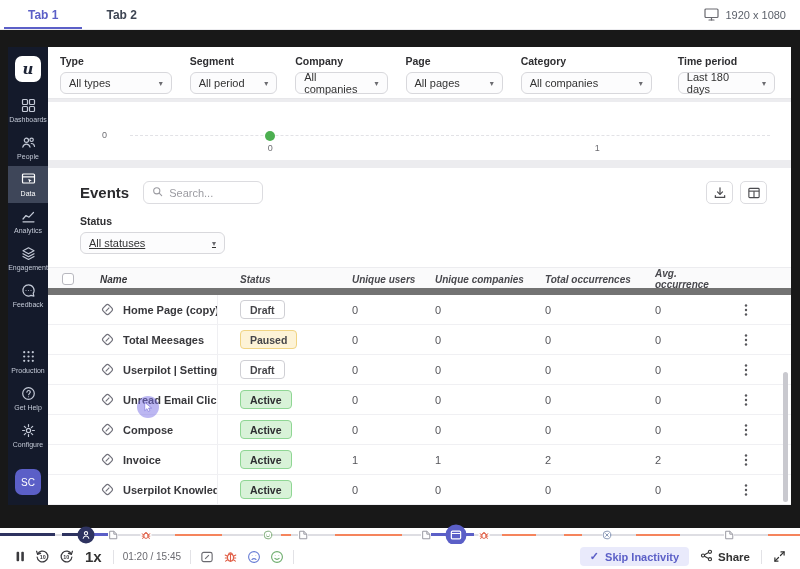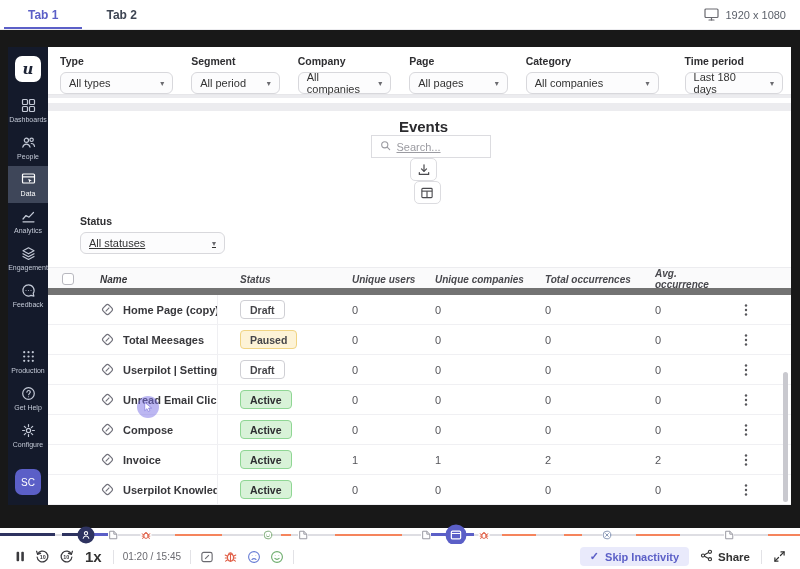--- a/index.html
+++ b/index.html
@@ -36,43 +36,43 @@
     stroke-width:1.2; stroke-linecap:round; stroke-linejoin:round; }
   .sidebar-spacer { flex:1; }
   .avatar { width:26px; height:26px; border-radius:7px; background:#5b5fc7; color:#fff;
     font-size:10px; font-weight:400; display:flex; align-items:center; justify-content:center; margin:15px 0 10px; }
 
   
   .app-main { position:absolute; left:40px; top:0; width:743px; height:458px; background:#ececef;
     display:flex; flex-direction:column; }
 
   .filter-bar { height:56px; background:#fff; border-bottom:1px solid #e7e7ea;
-    display:flex; gap:18px; padding:8px 8px 0 12px; }
+    display:flex; gap:18px; padding:8px 16px 0 12px; }
   .filter { display:flex; flex-direction:column; gap:5px; }
   .filter-label { font-size:10.5px; font-weight:700; color:#2e2e31; }
   .filter-select { height:22px; border:1px solid #d8d8dc; border-radius:6px; background:#fcfcfd;
     display:flex; align-items:center; justify-content:space-between; padding:0 8px;
     font-size:11px; color:#333; cursor:pointer; }
   .caret { font-size:8px; color:#6b6b70; margin-left:8px; }
 
   .chart-card { height:63px; background:#fff; margin-top:3px; position:relative; }
   .chart-ylabel { position:absolute; left:54px; top:28px; font-size:9px; color:#6d6d72; }
   .chart-track { position:absolute; left:82px; right:21px; top:33px; height:1px;
     border-top:1px dashed #e2e2e6; }
   .chart-dot { position:absolute; left:21.9%; top:-5px; width:10px; height:10px; border-radius:50%;
     background:#4caf50; transform:translateX(-50%); }
   .chart-tick { position:absolute; top:7px; font-size:9px; color:#6d6d72; transform:translateX(-50%); }
   .chart-tick.t0 { left:21.9%; }
   .chart-tick.t1 { left:73%; }
 
   .events-card { flex:1; background:#fff; margin-top:8px; position:relative; display:flex; flex-direction:column; }
-  .events-header { display:flex; align-items:center; padding:7px 24px 0 32px;flex-direction:column; }
+  .events-header { display:flex; align-items:center; padding:13px 24px 0 32px; }
   .events-title { font-size:15px; font-weight:700; color:#2b2b2e; }
-  .search-box { margin-left:14px; width:120px; height:23px; border:1px solid #dcdce0; border-radius:0;
-    display:flex; align-items:center; gap:6px; padding:0 8px; color:#9b9ba1; font-size:11px; background:#fff;text-decoration:underline; }
+  .search-box { margin-left:14px; width:120px; height:23px; border:1px solid #dcdce0; border-radius:6px;
+    display:flex; align-items:center; gap:6px; padding:0 8px; color:#9b9ba1; font-size:11px; background:#fff; }
   .search-box svg { flex:none; }
   .hspacer { flex:1; }
   .icon-btn { width:27px; height:23px; border:1px solid #dcdce0; border-radius:5px; background:#fff;
     display:flex; align-items:center; justify-content:center; cursor:pointer; color:#4a4a4e; }
   .icon-btn + .icon-btn { margin-left:7px; }
   .status-block { padding:11px 0 0 32px; }
   .status-label { font-size:10.5px; font-weight:700; color:#2e2e31; }
   .status-select { width:145px; margin-top:5px;text-decoration:underline; }
 
   

